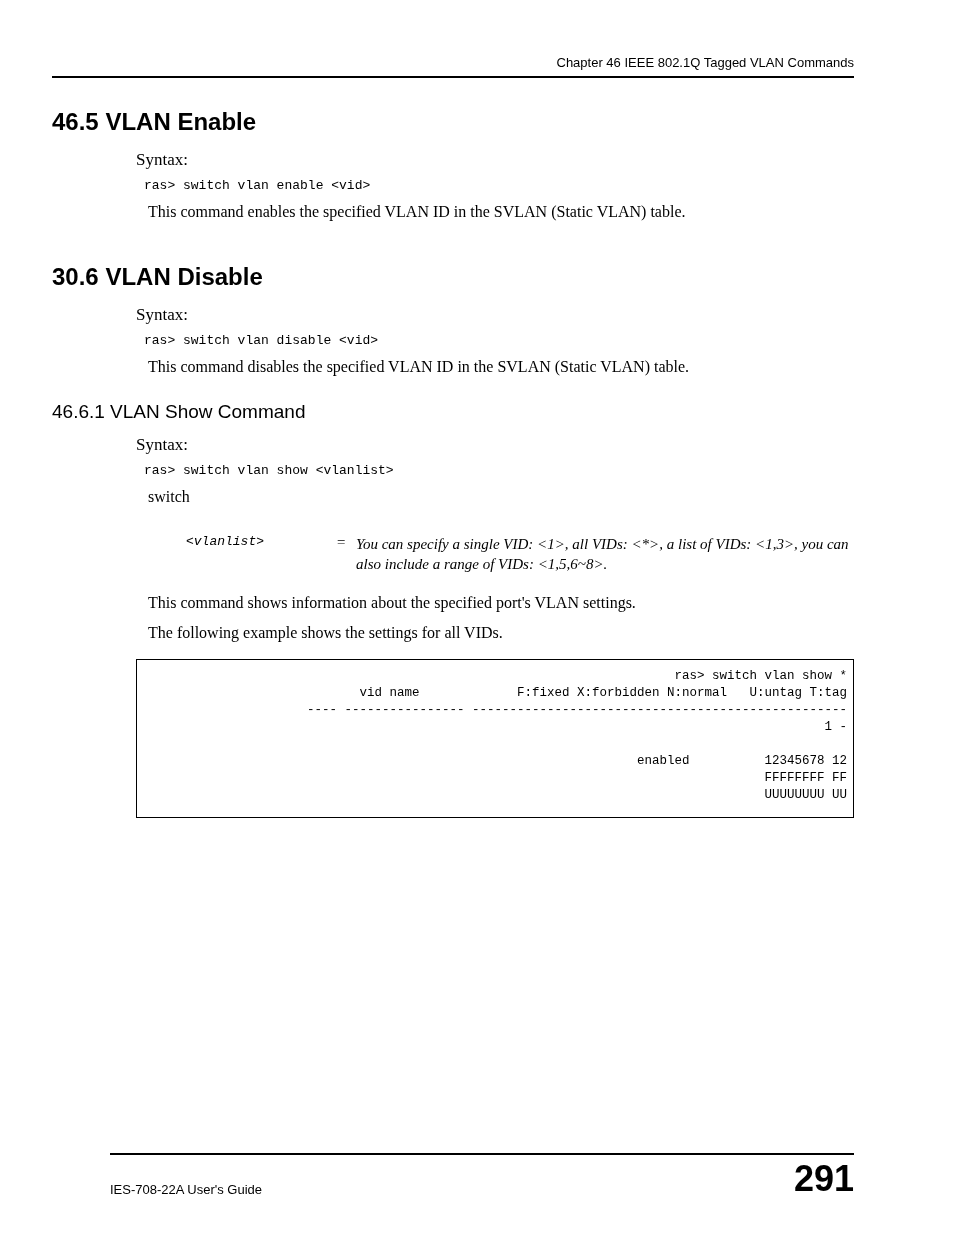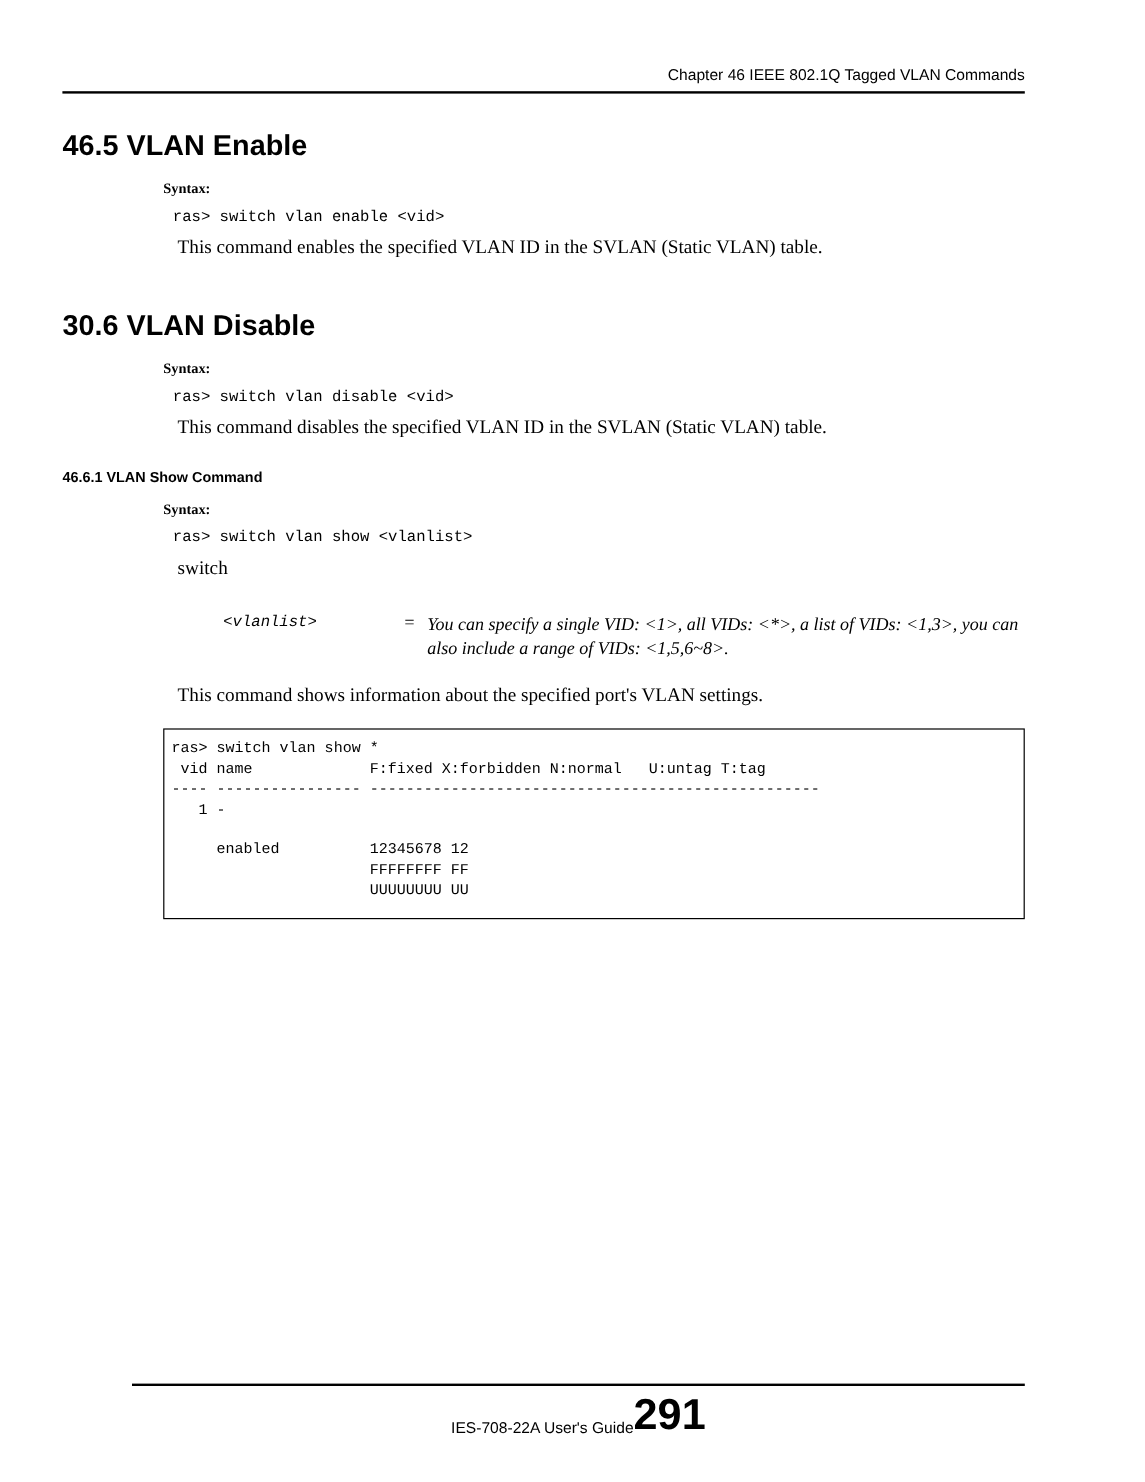--- a/index.html
+++ b/index.html
@@ -31,31 +31,30 @@
     margin: 0 0 30px 0;
   }
   h1.section {
     font-family: Arial, Helvetica, sans-serif;
     font-weight: bold;
     font-size: 24px;
     margin: 20px 0 14px 0;
   }
   h2.subsection {
     font-family: Arial, Helvetica, sans-serif;
-    font-weight: bold;
-    font-size: 12px;
+    font-weight: normal;
+    font-size: 19px;
     margin: 24px 0 12px 0;
   }
   .body-indent {
     margin-left: 84px;
   }
   .syntax-label {
-    font-size: 12px;
+    font-size: 17px;
     margin: 8px 0 8px 0;
-    font-weight: bold;
   }
   .code-line {
     font-family: "Courier New", Courier, monospace;
     font-size: 13px;
     margin: 6px 0 6px 8px;
   }
   .para {
     font-size: 16px;
     margin: 8px 12px;
     line-height: 1.35;
@@ -82,35 +81,36 @@
     line-height: 1.35;
   }
   .example-box {
     border: 1px solid #000;
     font-family: "Courier New", Courier, monospace;
     font-size: 12.5px;
     white-space: pre;
     padding: 8px 6px 14px 6px;
     margin: 16px 0 0 0;
     line-height: 1.35;
+    text-align: right;
   }
   .footer {
     position: absolute;
     bottom: 38px;
     left: 110px;
     right: 100px;
   }
   .hr-bottom {
     border: none;
     border-top: 2px solid #000;
     margin: 0 0 6px 0;
   }
   .footer-row {
     display: flex;
-    justify-content: center;
+    justify-content: space-between;
     align-items: flex-end;
   }
   .footer-left {
     font-family: Arial, Helvetica, sans-serif;
     font-size: 13px;
   }
   .footer-right {
     font-family: Arial, Helvetica, sans-serif;
     font-size: 36px;
     font-weight: bold;
@@ -145,20 +145,21 @@
     <div class="code-line">ras&gt; switch vlan show &lt;vlanlist&gt;</div>
     <div class="para">switch</div>
 
     <div class="where-table">
       <div class="where-param">&lt;vlanlist&gt;</div>
       <div class="where-eq">=</div>
       <div class="where-desc">You can specify a single VID: &lt;1&gt;, all VIDs: &lt;*&gt;, a list of VIDs: &lt;1,3&gt;, you can also include a range of VIDs: &lt;1,5,6~8&gt;.</div>
     </div>
 
     <div class="para" style="margin-top:18px">This command shows information about the specified port's VLAN settings.</div>
+    <div class="para">The following example shows the settings for all VIDs.</div>
 
     <div class="example-box">ras&gt; switch vlan show *
  vid name             F:fixed X:forbidden N:normal   U:untag T:tag
 ---- ---------------- --------------------------------------------------
    1 -
 
      enabled          12345678 12
                       FFFFFFFF FF
                       UUUUUUUU UU</div>
   </div>

